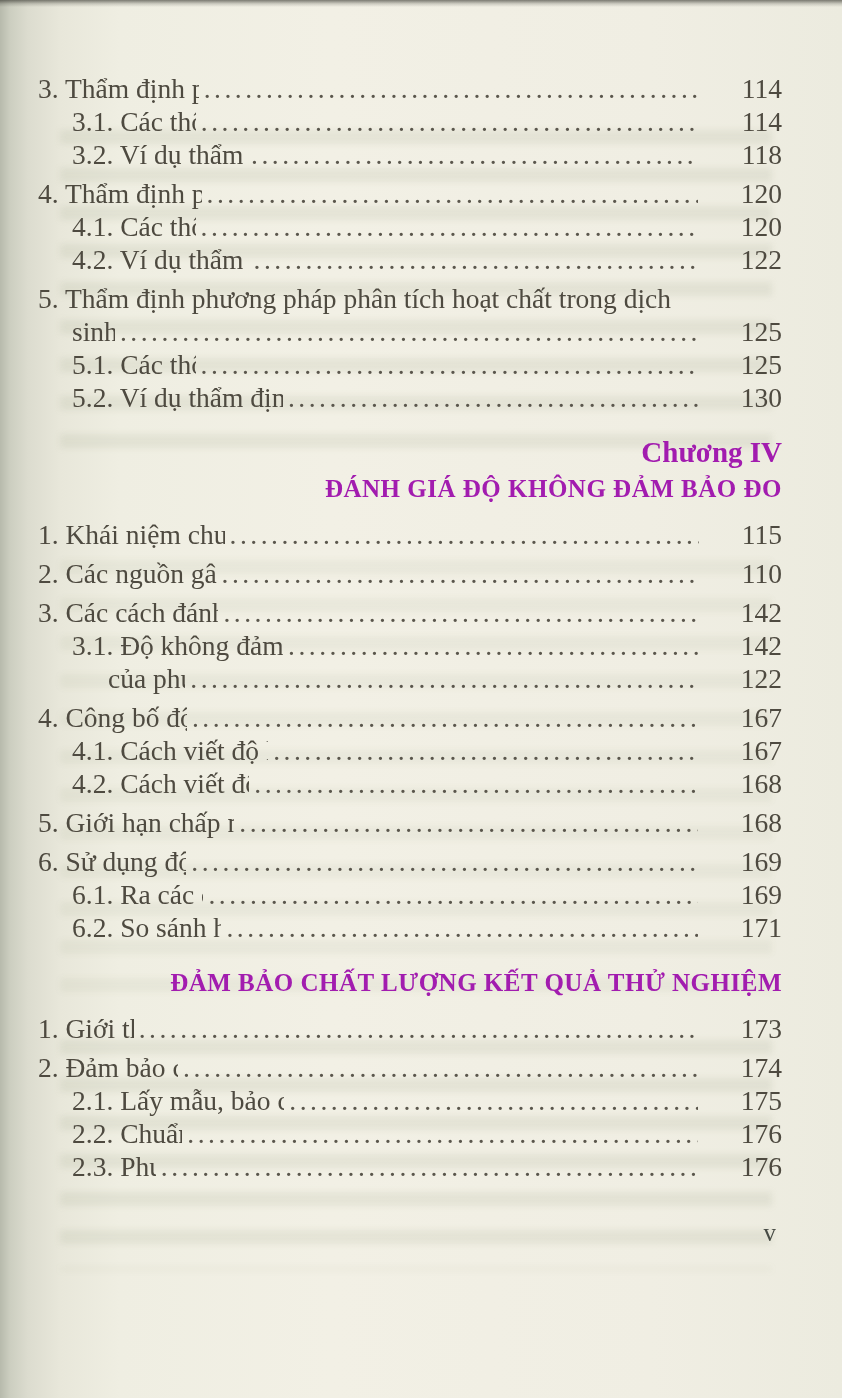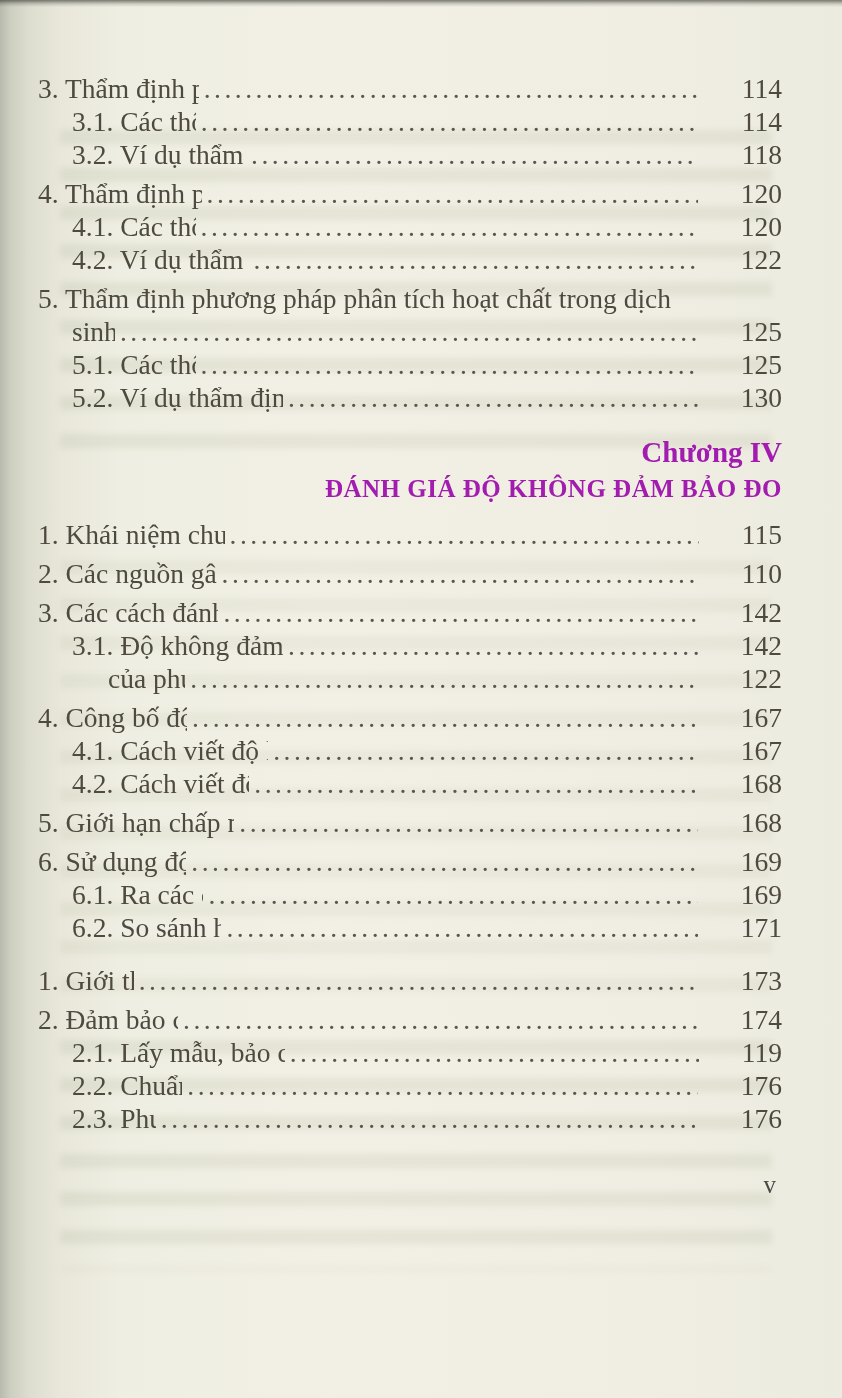--- a/index.html
+++ b/index.html
@@ -196,35 +196,36 @@
     <span class="label">6.1. Ra các quyết định quản lý</span>
     <span class="leader"></span>
     <span class="pg">169</span>
   </li>
       <li class="row lv2">
     <span class="label">6.2. So sánh hai kết quả thử nghiệm</span>
     <span class="leader"></span>
     <span class="pg">171</span>
   </li>
       <li class="chapter">
+    <div class="ch-title">ĐẢM BẢO CHẤT LƯỢNG KẾT QUẢ THỬ NGHIỆM</div>
   </li>
       <li class="row lv1">
     <span class="label">1. Giới thiệu chung</span>
     <span class="leader"></span>
     <span class="pg">173</span>
   </li>
       <li class="row lv1">
     <span class="label">2. Đảm bảo chất lượng kết quả</span>
     <span class="leader"></span>
     <span class="pg">174</span>
   </li>
       <li class="row lv2">
     <span class="label">2.1. Lấy mẫu, bảo quản mẫu và giao nhận mẫu thử nghiệm</span>
     <span class="leader"></span>
-    <span class="pg">119</span>
+    <span class="pg">175</span>
   </li>
       <li class="row lv2">
     <span class="label">2.2. Chuẩn bị mẫu sơ bộ</span>
     <span class="leader"></span>
     <span class="pg">176</span>
   </li>
       <li class="row lv2">
     <span class="label">2.3. Phương pháp</span>
     <span class="leader"></span>
     <span class="pg">176</span>

